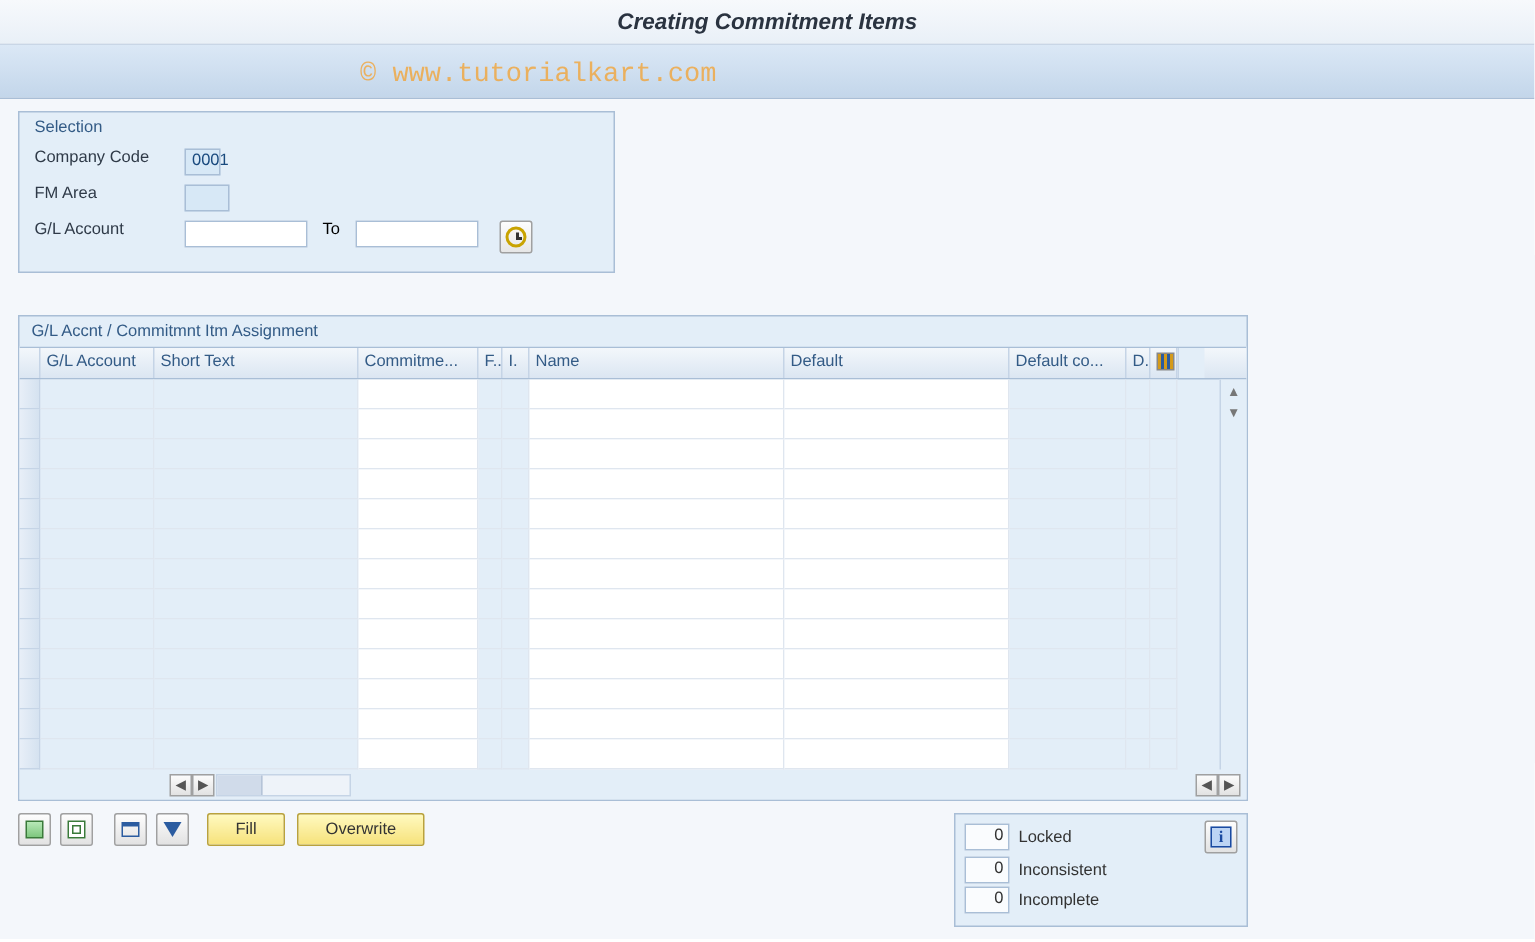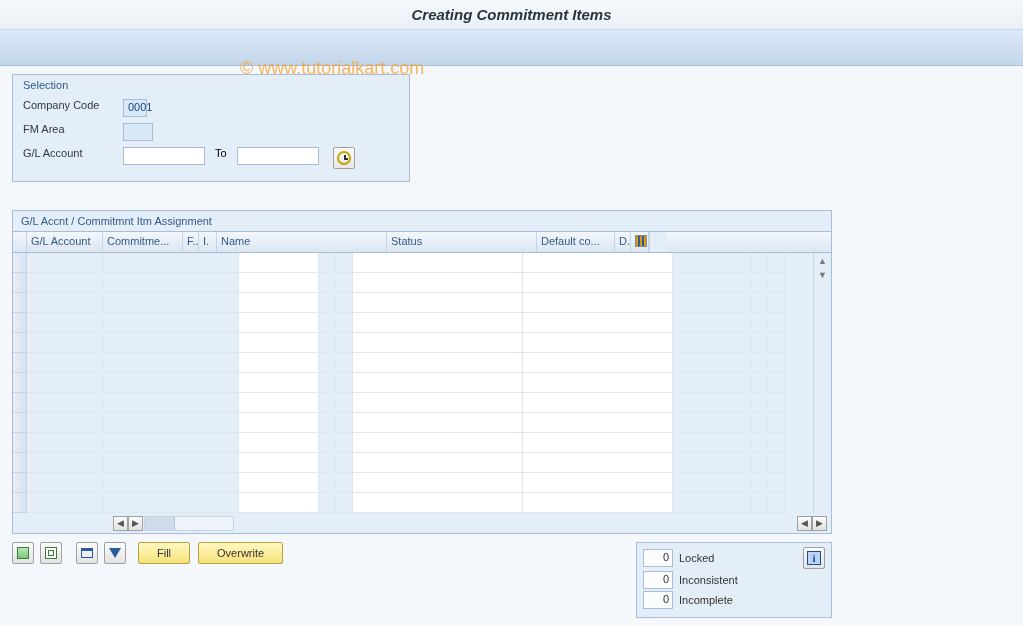--- a/index.html
+++ b/index.html
@@ -27,25 +27,25 @@
     }
     .toolbar-strip {
       height: 36px;
       background: linear-gradient(to bottom, #dbe8f6, #c3d6ea);
       border-bottom: 1px solid #a9bed6;
       position: relative;
     }
     .watermark {
       position: absolute;
       left: 240px;
-      top: 28px;
+      top: 10px;
       font-size: 18px;
       color: #f4a12e;
       opacity: 0.75;
-      font-family: Liberation Sans, sans-serif;
+      font-family: Liberation Mono, monospace;
       pointer-events: none;
     }
     .content {
       padding: 8px 12px;
       background: #f4f7fb;
     }
     .group-box {
       border: 1px solid #a9bed6;
       background: #e3eef8;
       padding: 4px 10px 10px 10px;
@@ -365,25 +365,26 @@
       </span>
     </div>
   </div>
 
   <div class="table-container">
     <div class="table-title">G/L Accnt / Commitmnt Itm Assignment</div>
     <div class="table-grid">
       <div class="grid-head">
         <div class="sel-col"></div>
         <div class="col-h w-gl">G/L Account</div>
+        <div class="col-h w-st">Short Text</div>
         <div class="col-h w-ci">Commitme...</div>
         <div class="col-h w-f">F..</div>
         <div class="col-h w-i">I.</div>
         <div class="col-h w-name">Name</div>
-        <div class="col-h w-stat">Status</div>
+        <div class="col-h w-stat">Default</div>
         <div class="col-h w-dc">Default co...</div>
         <div class="col-h w-d">D..</div>
         <div class="col-h w-cfg"><span class="cfg-icon"></span></div>
         <div class="scroll-strip"></div>
       </div>
       <div class="rows">
         <div class="rows-body" id="rows-body">
             <div class="grid-row">
               <div class="rsel"></div>
               <div class="cell w-gl alt"></div>

